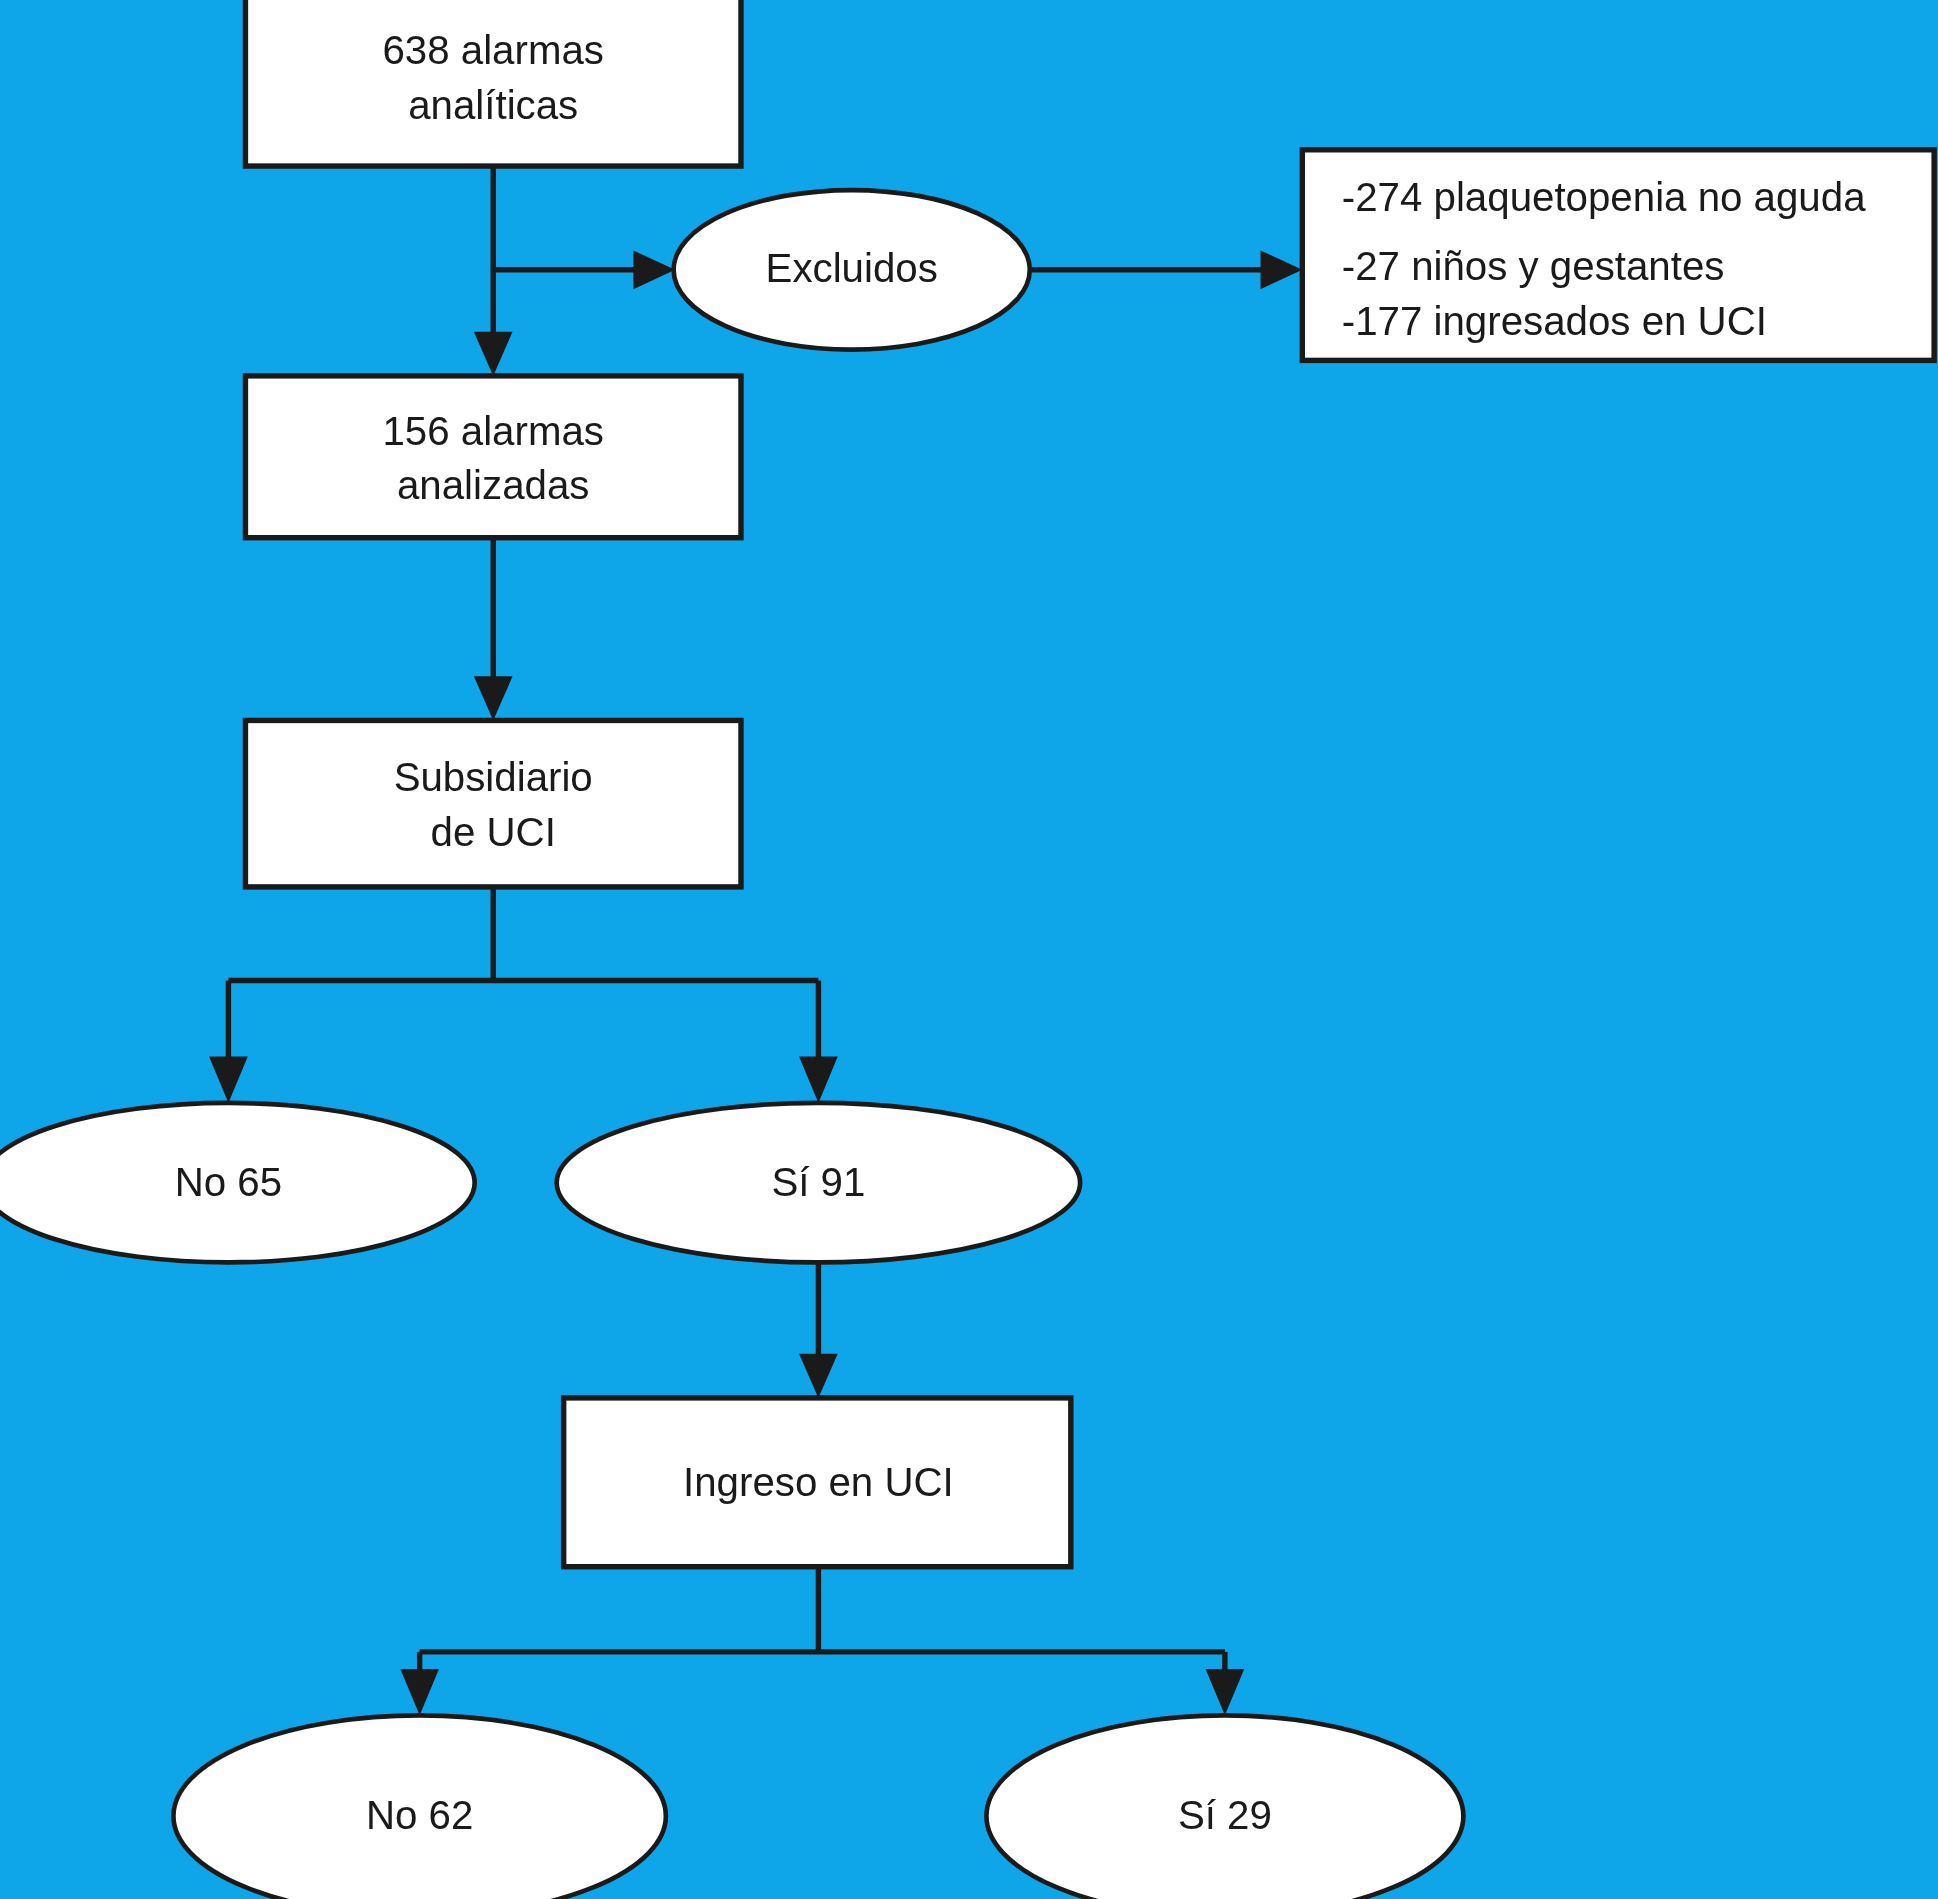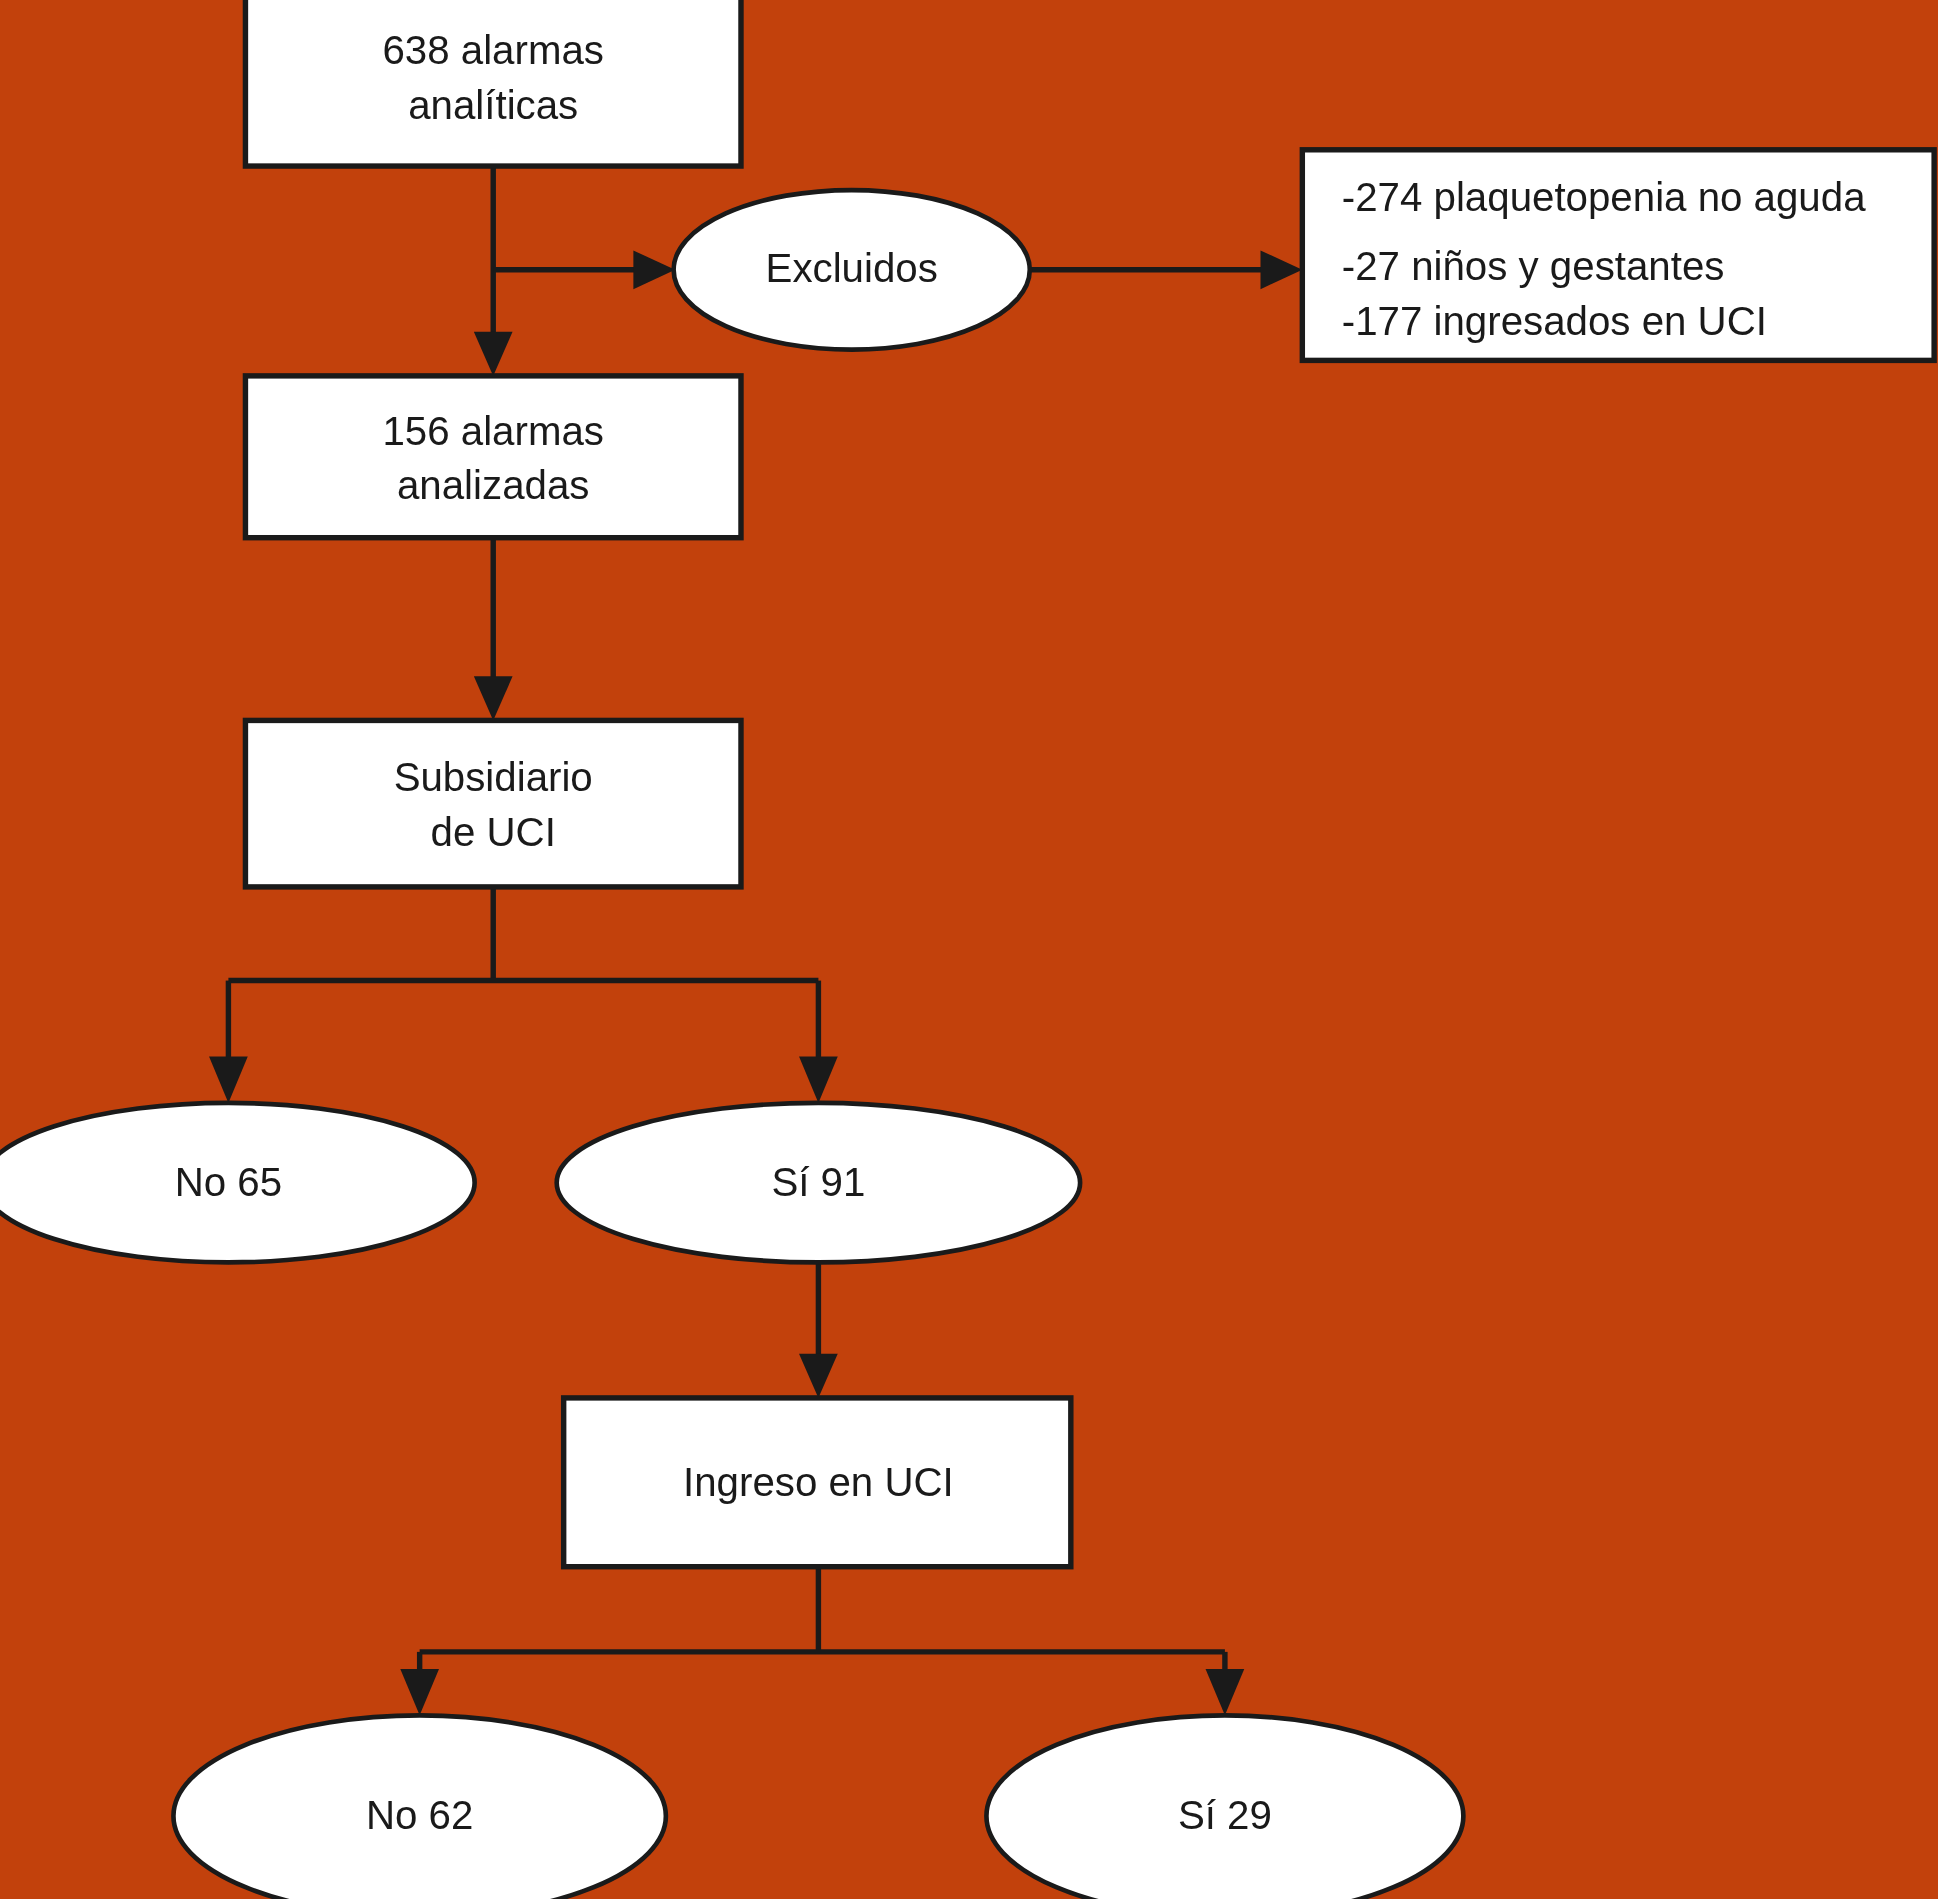--- a/index.html
+++ b/index.html
@@ -4,21 +4,21 @@
 <style>
   html, body {
     margin: 0;
     padding: 0;
     background: #ffffff;
   }
   #flow-root {
     position: relative;
     width: 1938px;
     height: 1900px;
-    background: #c2410c;
+    background: #0ea5e9;
     font-family: "Liberation Sans", sans-serif;
     overflow: hidden;
   }
   #flow-svg {
     position: absolute;
     top: 0;
     left: 0;
     width: 1938px;
     height: 1900px;
   }

